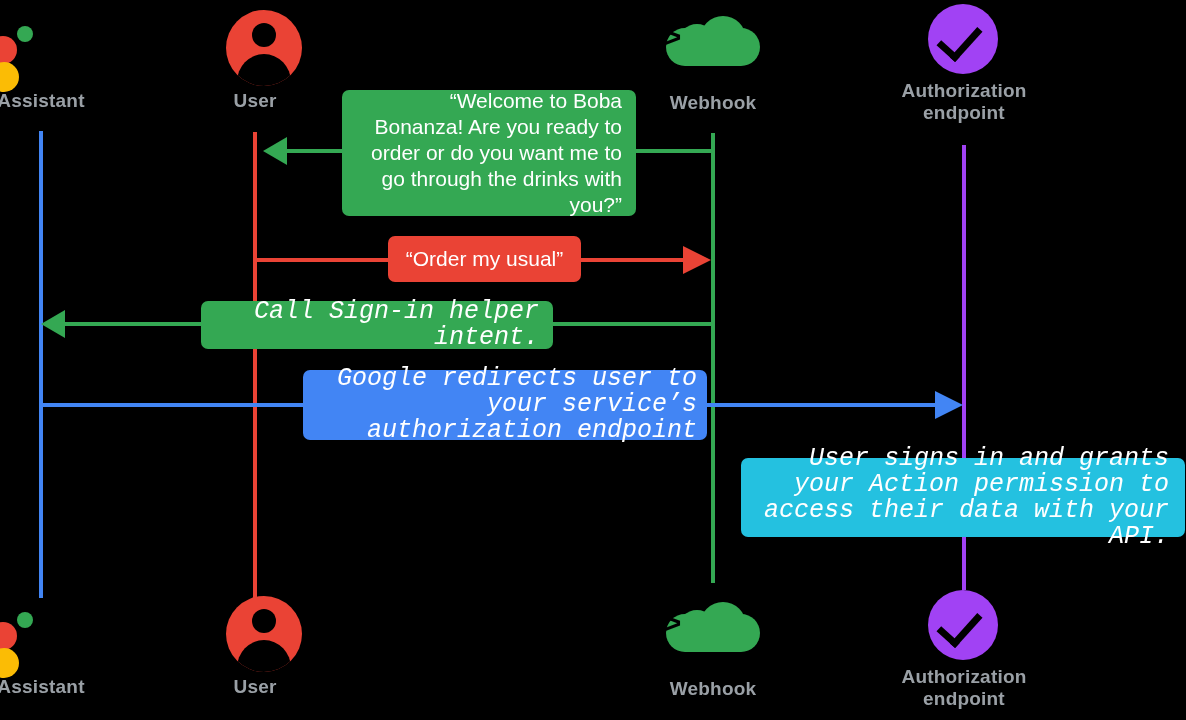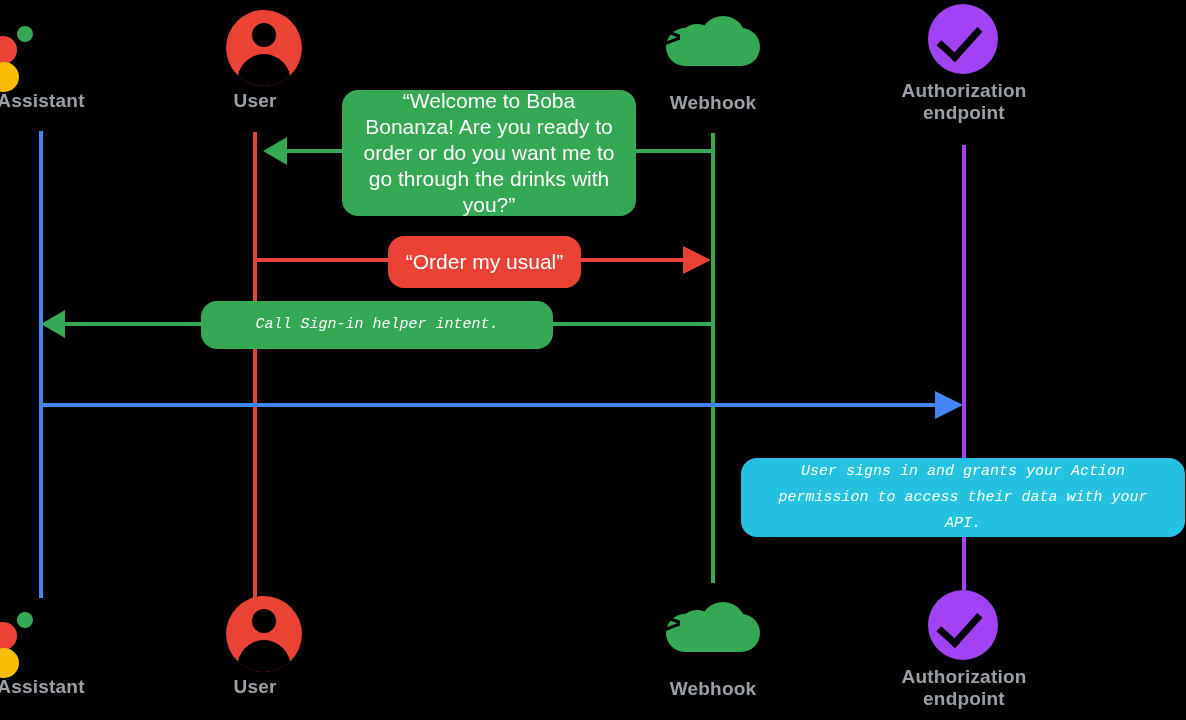--- a/index.html
+++ b/index.html
@@ -137,38 +137,38 @@
   .arrowhead {
     position: absolute;
     width: 0; height: 0;
     border-top: 14px solid transparent;
     border-bottom: 14px solid transparent;
   }
 
   
   .bubble {
     position: absolute;
-    border-radius: 16px;
+    border-radius: 7px;
     box-sizing: border-box;
     color: #ffffff;
     display: flex;
     align-items: center;
     justify-content: center;
-    text-align: center;
+    text-align: right;
     z-index: 5;
   }
   .bubble-sans {
     font-family: "Liberation Sans", sans-serif;
     font-size: 21px;
     line-height: 26px;
   }
   .bubble-mono {
     font-family: "Liberation Mono", monospace;
     font-style: italic;
-    font-size: 15px;
+    font-size: 25px;
     line-height: 26px;
   }
 </style>
 </head>
 <body>
 
 <div id="stage">
 
   <div class="actor" style="left:-59px; top:6px;">
     <div class="actor-icon">
@@ -216,28 +216,29 @@
   <div class="lifeline" style="left:253px; top:132px; height:468px; background:#EA4335;"></div>
   <div class="lifeline" style="left:711px; top:133px; height:450px; background:#34A853;"></div>
   <div class="lifeline" style="left:962px; top:145px; height:445px; background:#A142F4;"></div>
 
   <div class="hline" style="left:285px; top:149px; width:428px; background:#34A853;"></div>
   <div class="arrowhead" style="left:263px; top:137px; border-right:24px solid #34A853;"></div>
   <div class="bubble bubble-sans" style="left:342px; top:90px; width:294px; height:126px; padding:8px 14px; background:#34A853;">“Welcome to Boba Bonanza! Are you ready to order or do you want me to go through the drinks with you?”</div>
 
   <div class="hline" style="left:255px; top:258px; width:428px; background:#EA4335;"></div>
   <div class="arrowhead" style="left:683px; top:246px; border-left:28px solid #EA4335;"></div>
-  <div class="bubble bubble-sans" style="left:388px; top:236px; width:193px; height:52px; padding:4px 12px; background:#EA4335;">“Order my usual”</div>
+  <div class="bubble bubble-sans" style="left:388px; top:236px; width:193px; height:46px; padding:4px 12px; background:#EA4335;">“Order my usual”</div>
 
   <div class="hline" style="left:63px; top:322px; width:650px; background:#34A853;"></div>
   <div class="arrowhead" style="left:41px; top:310px; border-right:24px solid #34A853;"></div>
   <div class="bubble bubble-mono" style="left:201px; top:301px; width:352px; height:48px; padding:4px 14px; background:#34A853;">Call Sign-in helper intent.</div>
 
   <div class="hline" style="left:39px; top:403px; width:896px; background:#4285F4;"></div>
   <div class="arrowhead" style="left:935px; top:391px; border-left:28px solid #4285F4;"></div>
+  <div class="bubble bubble-mono" style="left:303px; top:370px; width:404px; height:70px; padding:4px 10px; background:#4285F4;">Google redirects user to your service’s authorization endpoint</div>
 
   <div class="bubble bubble-mono" style="left:741px; top:458px; width:444px; height:79px; padding:6px 16px; background:#24C1E0;">User signs in and grants your Action permission to access their data with your API.</div>
 
   <div class="actor" style="left:-59px; top:592px;">
     <div class="actor-icon">
 
       <span class="ga-dot ga-red"></span>
       <span class="ga-dot ga-yellow"></span>
       <span class="ga-dot ga-green"></span>
     </div>

